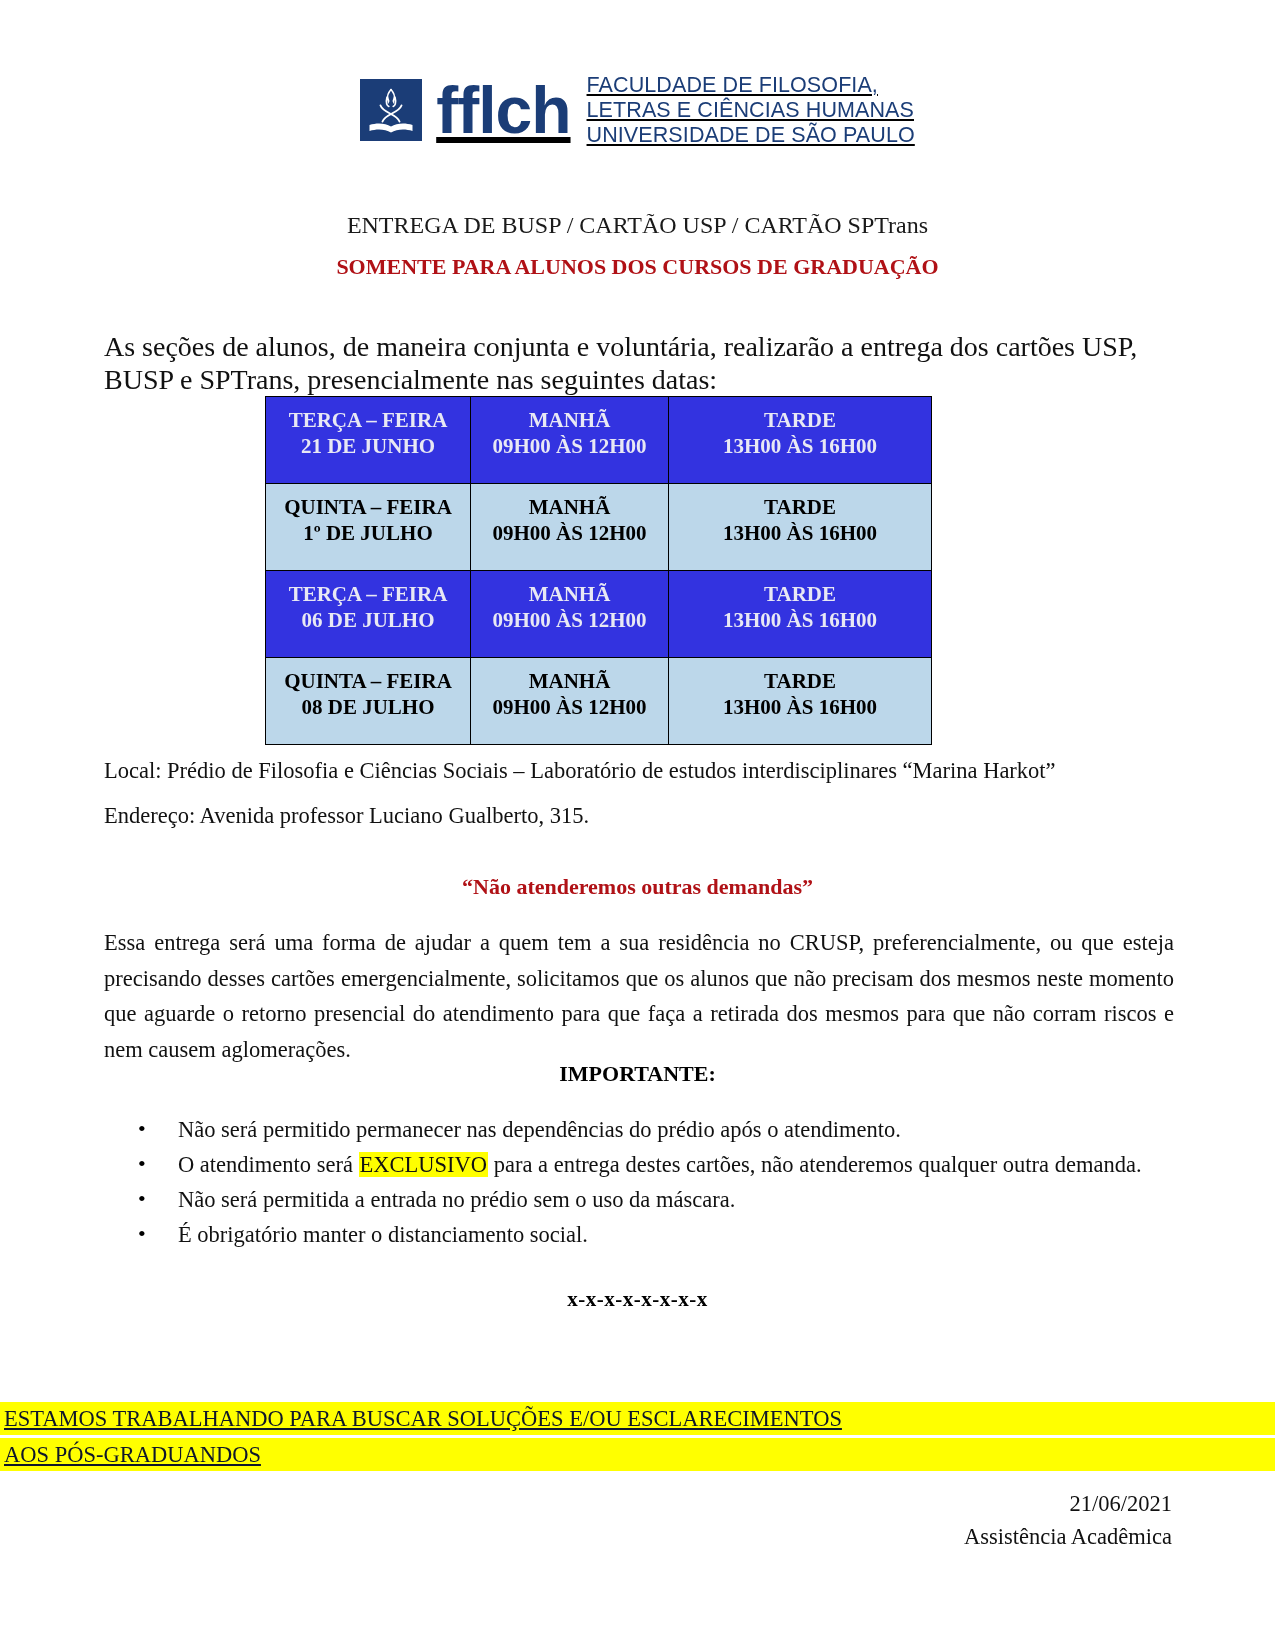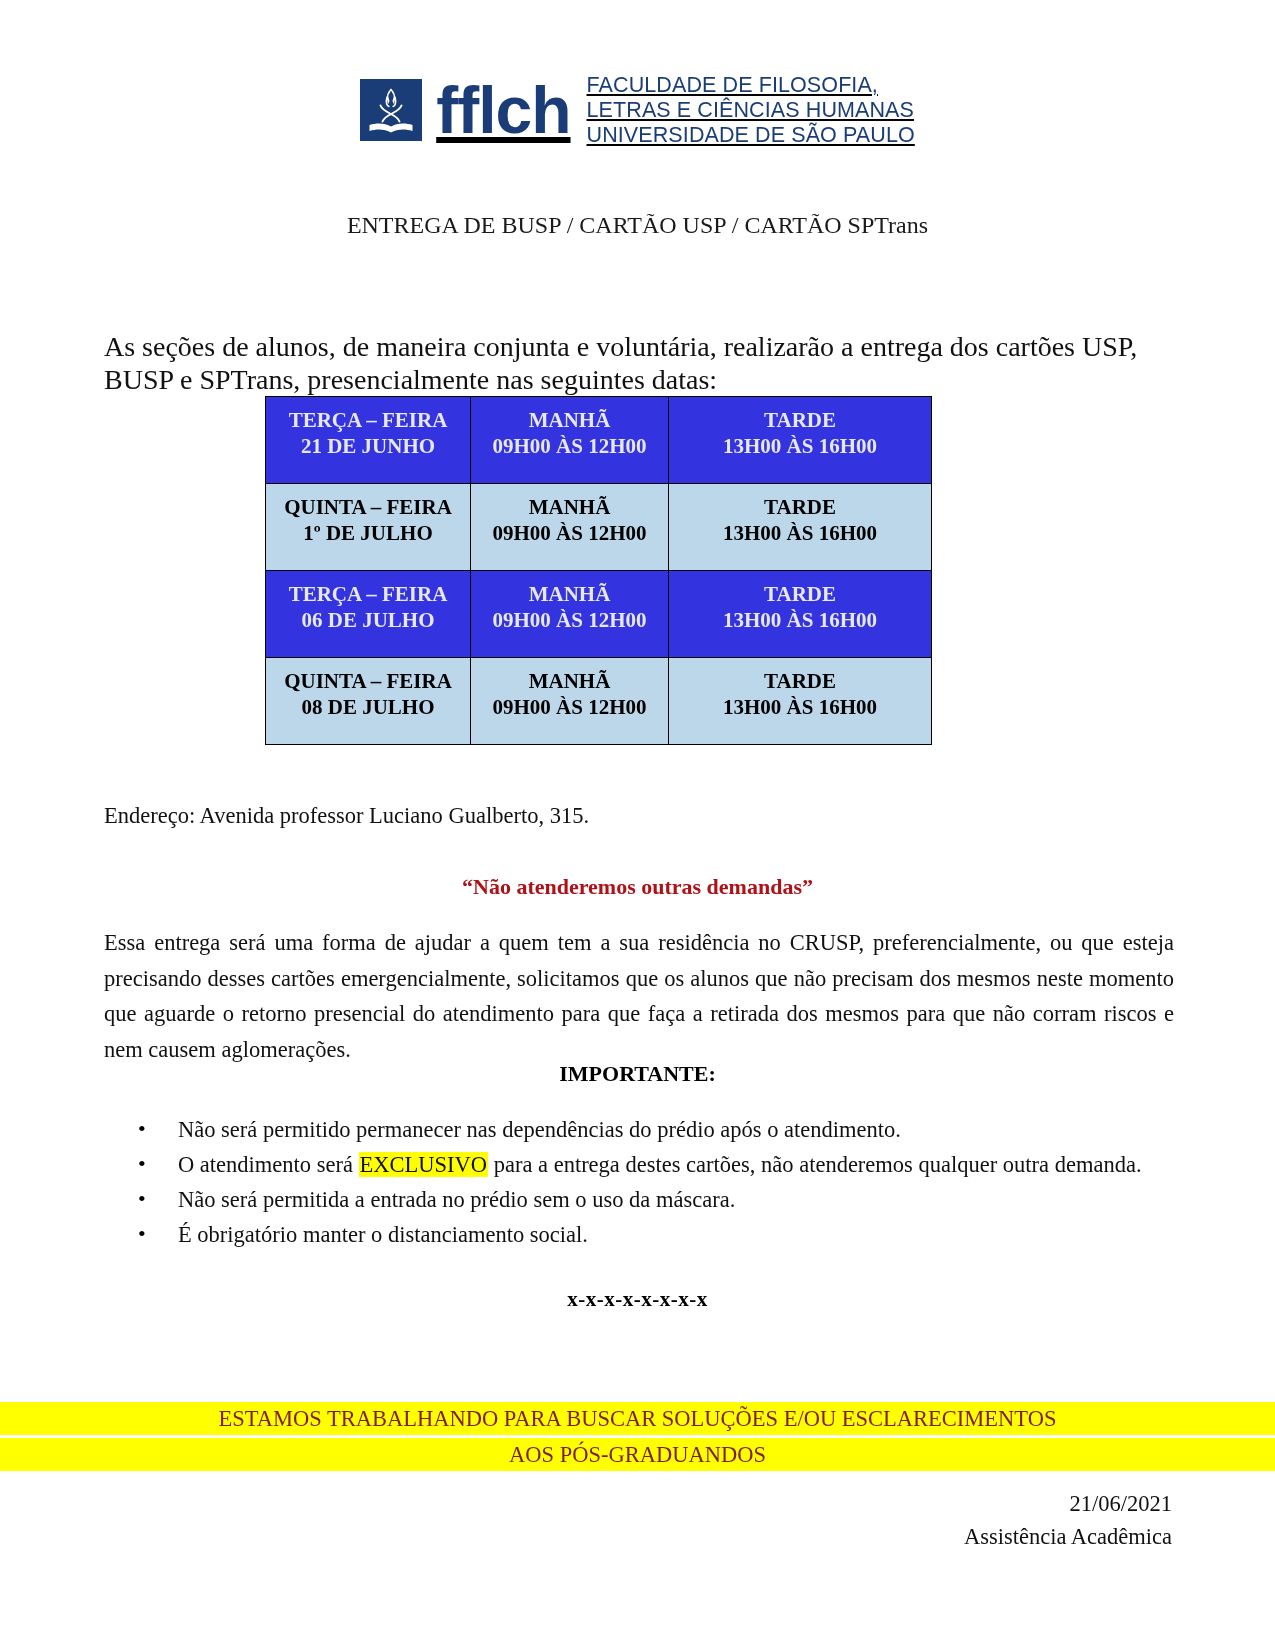--- a/index.html
+++ b/index.html
@@ -243,24 +243,25 @@
     font-size: 30px;
     line-height: 38px;
     color: #a16207;
   }
 
   
   .final-hl {
     position: absolute;
     left: 0; right: 0;
     top: 1402px;
-    text-align: center;
+    text-align: left;
     font-size: 22.5px;
     line-height: 31px;
-    color: #7f1d1d;
+    color: #0f172a;
+    text-decoration: underline;
   }
   .final-hl span {
     background: #FFFF00;
     padding: 1px 2px;
     display: inline;
     box-decoration-break: clone;
     -webkit-box-decoration-break: clone;
   }
   .final-hl .fl1 { display: block; }
   .final-hl .fl2 { display: block; margin-top: 3px; }
@@ -300,20 +301,21 @@
       <span class="logo-word">fflch</span>
       <span class="logo-lines">
         <div>FACULDADE DE FILOSOFIA,</div>
         <div>LETRAS E CIÊNCIAS HUMANAS</div>
         <div>UNIVERSIDADE DE SÃO PAULO</div>
       </span>
     </div>
   </div>
 
   <div class="doc-title">ENTREGA DE BUSP / CARTÃO USP / CARTÃO SPTrans</div>
+  <div class="doc-subtitle">SOMENTE PARA ALUNOS DOS CURSOS DE GRADUAÇÃO</div>
 
   <div class="intro"> As seções de alunos, de maneira conjunta e voluntária, realizarão a entrega dos cartões USP, BUSP e SPTrans, presencialmente nas seguintes datas:</div>
 
   <div class="schedule-wrap">
     <table class="schedule">
       <tbody>
         <tr class="row-dark">
           <td class="col-day">
             <span class="l1">TERÇA – FEIRA</span>
             <span class="l2">21 DE JUNHO</span>
@@ -366,20 +368,21 @@
           </td>
           <td class="col-aft">
             <span class="l1">TARDE</span>
             <span class="l2">13H00 ÀS 16H00</span>
           </td>
         </tr>
       </tbody>
     </table>
   </div>
 
+  <div class="loc-line loc-local">Local: Prédio de Filosofia e Ciências Sociais – Laboratório de estudos interdisciplinares “Marina Harkot”</div>
   <div class="loc-line loc-address">Endereço:  Avenida professor Luciano Gualberto, 315.</div>
 
   <div class="red-quote">“Não atenderemos outras demandas”</div>
 
   <div class="body-par">Essa entrega será uma forma de ajudar a quem tem a sua residência no CRUSP, preferencialmente, ou que esteja precisando desses cartões emergencialmente, solicitamos que os alunos que não precisam dos mesmos neste momento que aguarde o retorno presencial do atendimento para que faça a retirada dos mesmos para que não corram riscos e nem causem aglomerações.</div>
 
   <div class="important-head">IMPORTANTE:</div>
 
   <ul class="rules">
     <li><span>Não será permitido permanecer nas dependências do prédio após o atendimento.</span></li>

